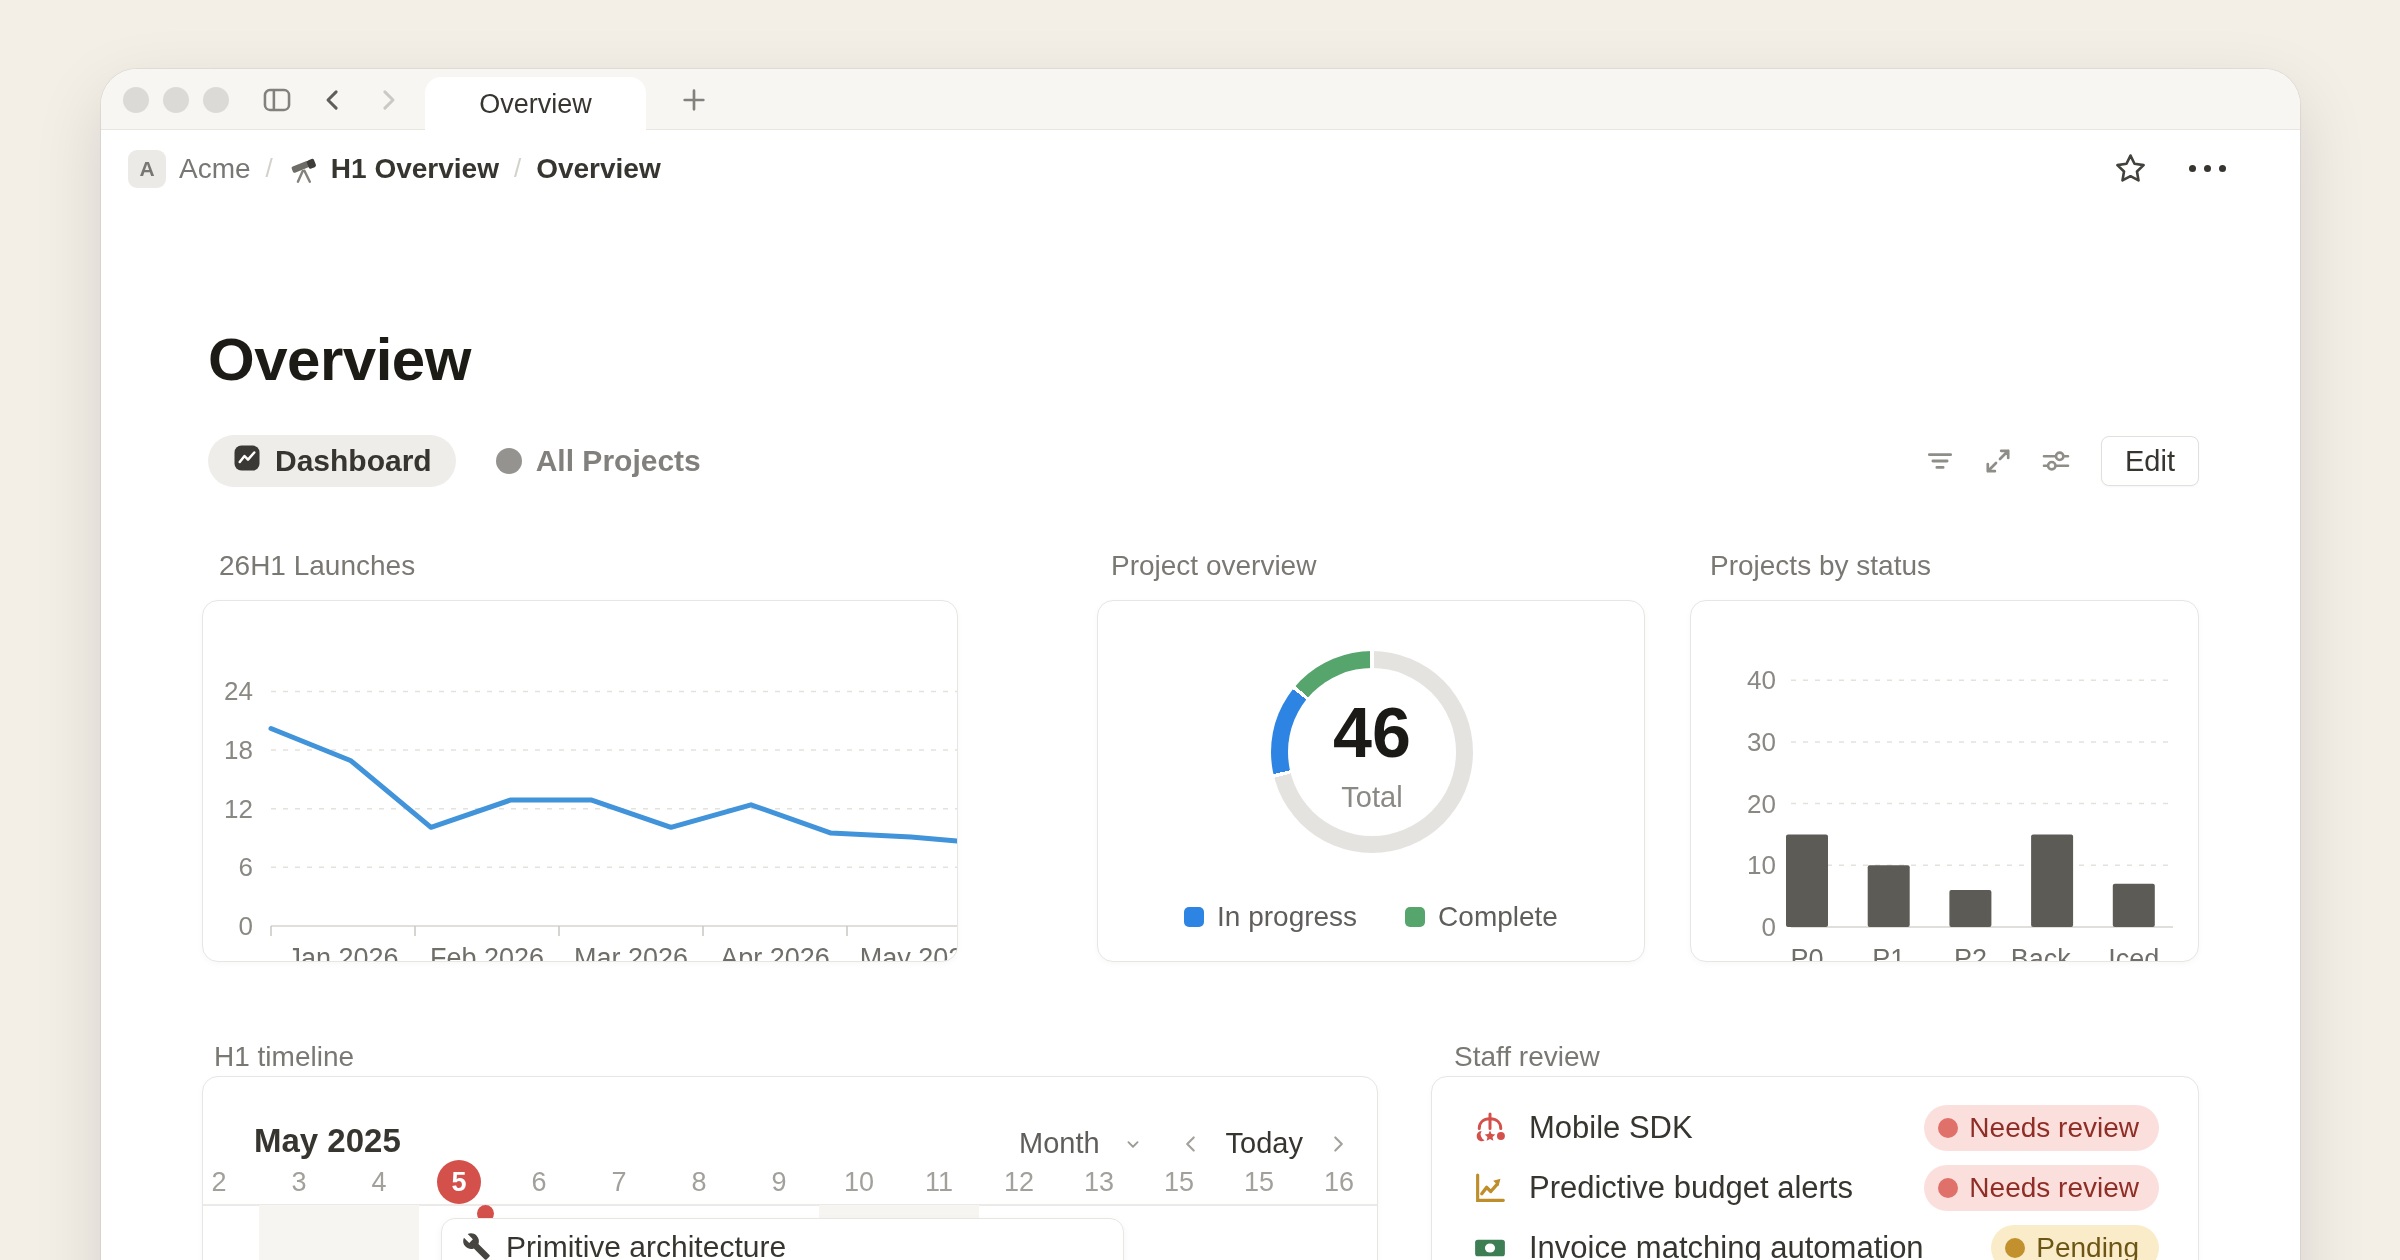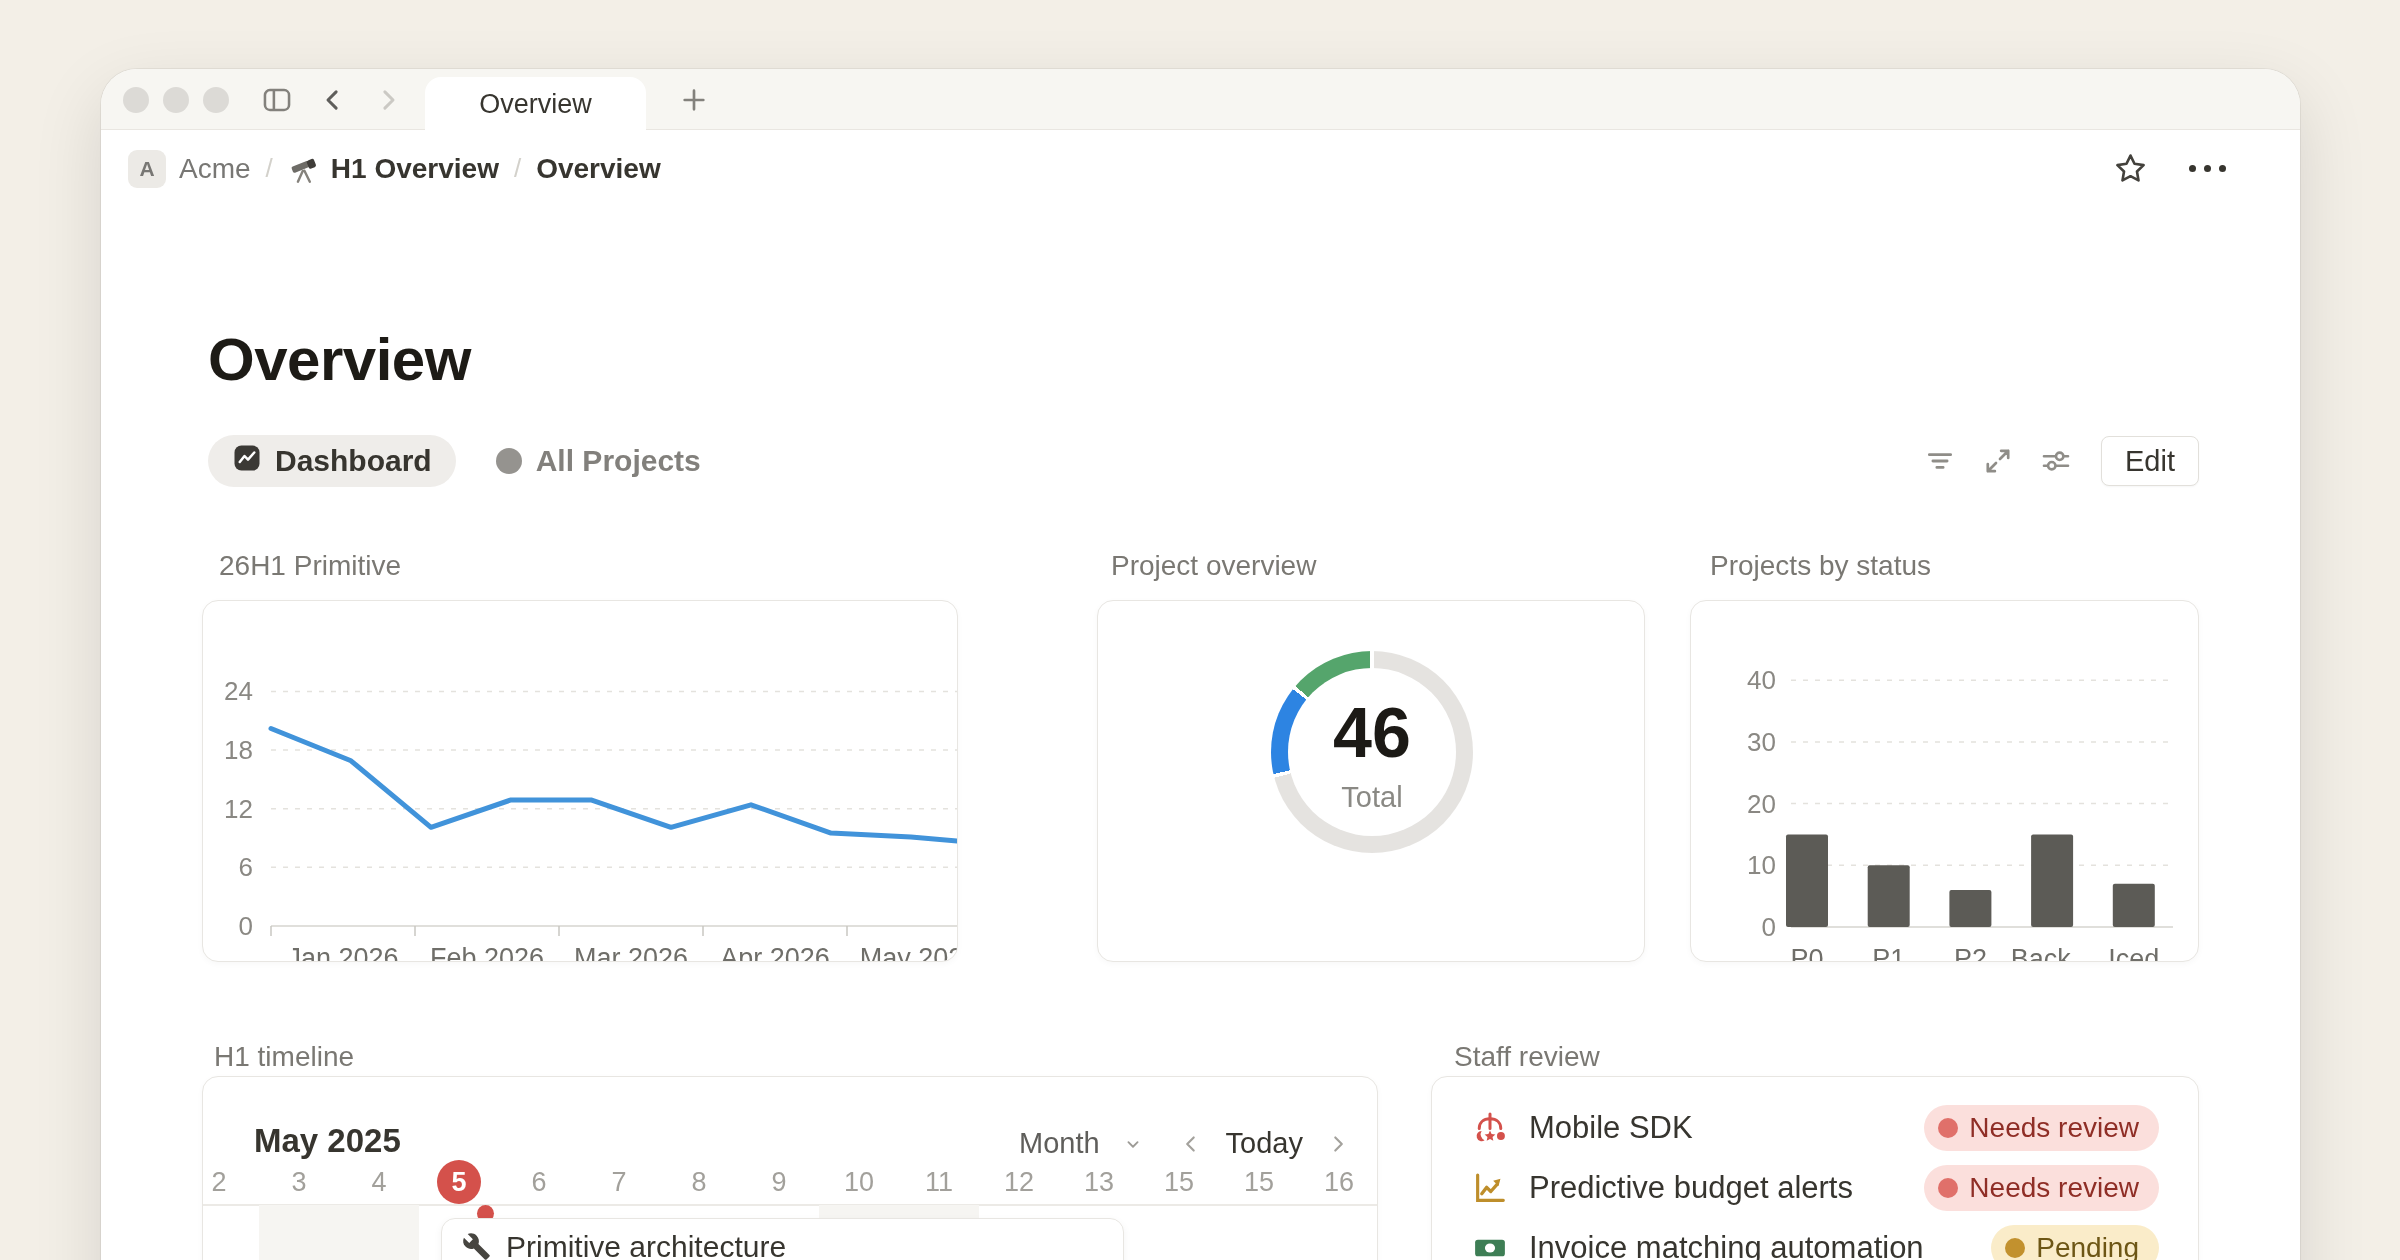--- a/index.html
+++ b/index.html
@@ -199,21 +199,21 @@
         <span class="tool-ic">
           <svg width="34" height="34" viewBox="0 0 24 24">
               <path d="M3.5 8.7h17M3.5 15.3h17" stroke="#8F8D88" stroke-width="1.8" stroke-linecap="round"></path>
               <circle cx="14.6" cy="8.7" r="2.6" fill="#fff" stroke="#8F8D88" stroke-width="1.8"></circle>
               <circle cx="9" cy="15.3" r="2.6" fill="#fff" stroke="#8F8D88" stroke-width="1.8"></circle>
             </svg>
         </span>
         <button class="edit-btn">Edit</button>
       </div>
 
-      <span class="chart-title" style="left:118px">26H1 Primitive</span>
+      <span class="chart-title" style="left:118px">26H1 Launches</span>
       <span class="chart-title" style="left:1010px">Project overview</span>
       <span class="chart-title" style="left:1609px">Projects by status</span>
 
       <div class="card c1">
         <svg id="line-svg" class="plot" style="left:68px;top:36px" width="720" height="340" viewBox="0 0 720 340">
             <line x1="0" x2="720" y1="54.39999999999998" y2="54.39999999999998" stroke="#E4E2DD" stroke-width="1.5" stroke-dasharray="5 7"></line>
             <text x="-18" y="63.39999999999998" text-anchor="end" class="ax">24</text>
             <line x1="0" x2="720" y1="113.04999999999998" y2="113.04999999999998" stroke="#E4E2DD" stroke-width="1.5" stroke-dasharray="5 7"></line>
             <text x="-18" y="122.04999999999998" text-anchor="end" class="ax">18</text>
             <line x1="0" x2="720" y1="171.7" y2="171.7" stroke="#E4E2DD" stroke-width="1.5" stroke-dasharray="5 7"></line>
@@ -234,20 +234,30 @@
             <text x="504" y="330" text-anchor="middle" class="axm">Apr 2026</text>
             <text x="648" y="330" text-anchor="middle" class="axm">May 2026</text>
             <polyline points="0,91.5 80,123.8 160,190.3 240,162.9 320,162.9 400,190.3 480,167.8 560,196.1 640,200.0 720,206.9" fill="none" stroke="#4193DA" stroke-width="5" stroke-linejoin="round" stroke-linecap="round"></polyline>
           </svg>
       </div>
 
       <div class="card c2">
         <div class="donut" id="donut" style="background: conic-gradient(rgb(255, 255, 255) 0%, rgb(255, 255, 255) 0.3%, rgb(229, 227, 224) 0.3%, rgb(229, 227, 224) 70.9%, rgb(255, 255, 255) 70.9%, rgb(255, 255, 255) 71.2%, rgb(255, 255, 255) 71.2%, rgb(255, 255, 255) 71.5%, rgb(45, 132, 226) 71.5%, rgb(45, 132, 226) 85.7%, rgb(255, 255, 255) 85.7%, rgb(255, 255, 255) 86%, rgb(255, 255, 255) 86%, rgb(255, 255, 255) 86.3%, rgb(85, 165, 108) 86.3%, rgb(85, 165, 108) 99.7%, rgb(255, 255, 255) 99.7%, rgb(255, 255, 255) 100%);"></div>
         <div class="donut-val">46</div>
         <div class="donut-sub">Total</div>
+        <div class="legend">
+          <span class="leg-item">
+            <span class="sw blue"></span>
+            <span>In progress</span>
+          </span>
+          <span class="leg-item">
+            <span class="sw green"></span>
+            <span>Complete</span>
+          </span>
+        </div>
       </div>
 
       <div class="card c3">
         <svg id="bar-svg" class="plot" style="left:80px;top:30px" width="420" height="345" viewBox="0 0 420 345">
             <line x1="20" x2="402" y1="49.19999999999999" y2="49.19999999999999" stroke="#E4E2DD" stroke-width="1.5" stroke-dasharray="5 7"></line>
             <text x="5" y="58.19999999999999" text-anchor="end" class="ax">40</text>
             <line x1="20" x2="402" y1="110.9" y2="110.9" stroke="#E4E2DD" stroke-width="1.5" stroke-dasharray="5 7"></line>
             <text x="5" y="119.9" text-anchor="end" class="ax">30</text>
             <line x1="20" x2="402" y1="172.6" y2="172.6" stroke="#E4E2DD" stroke-width="1.5" stroke-dasharray="5 7"></line>
             <text x="5" y="181.6" text-anchor="end" class="ax">20</text>

